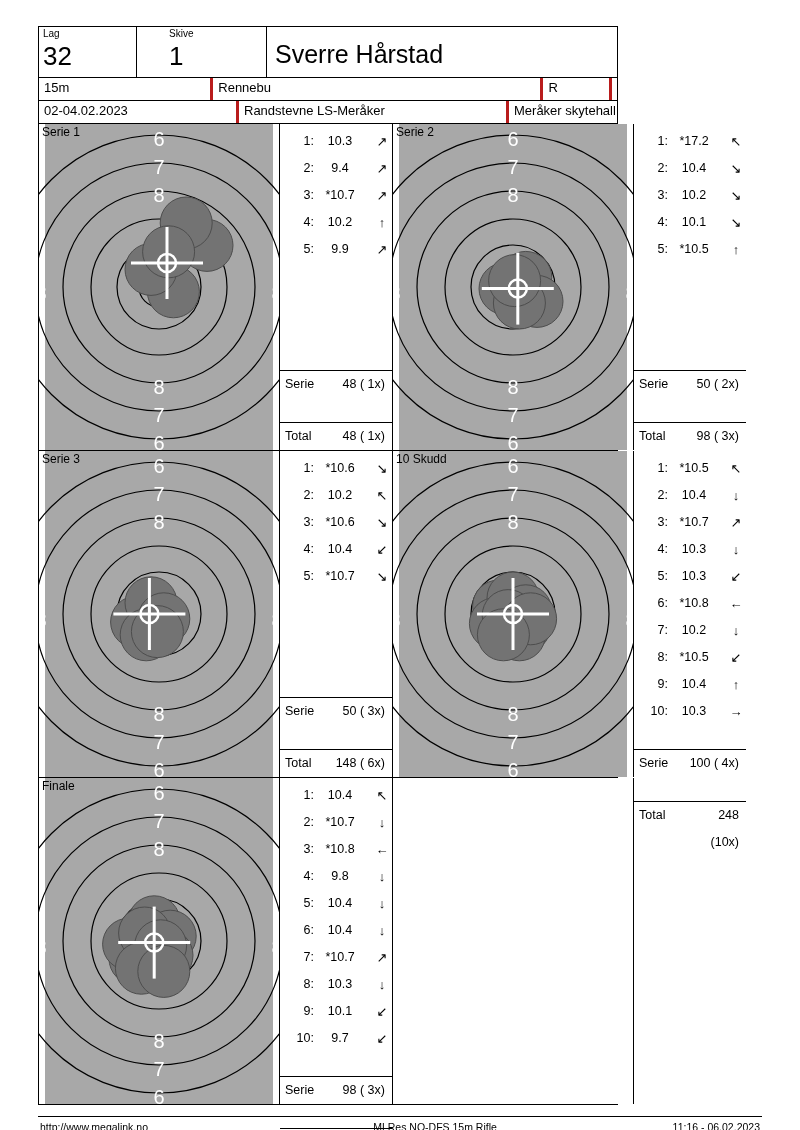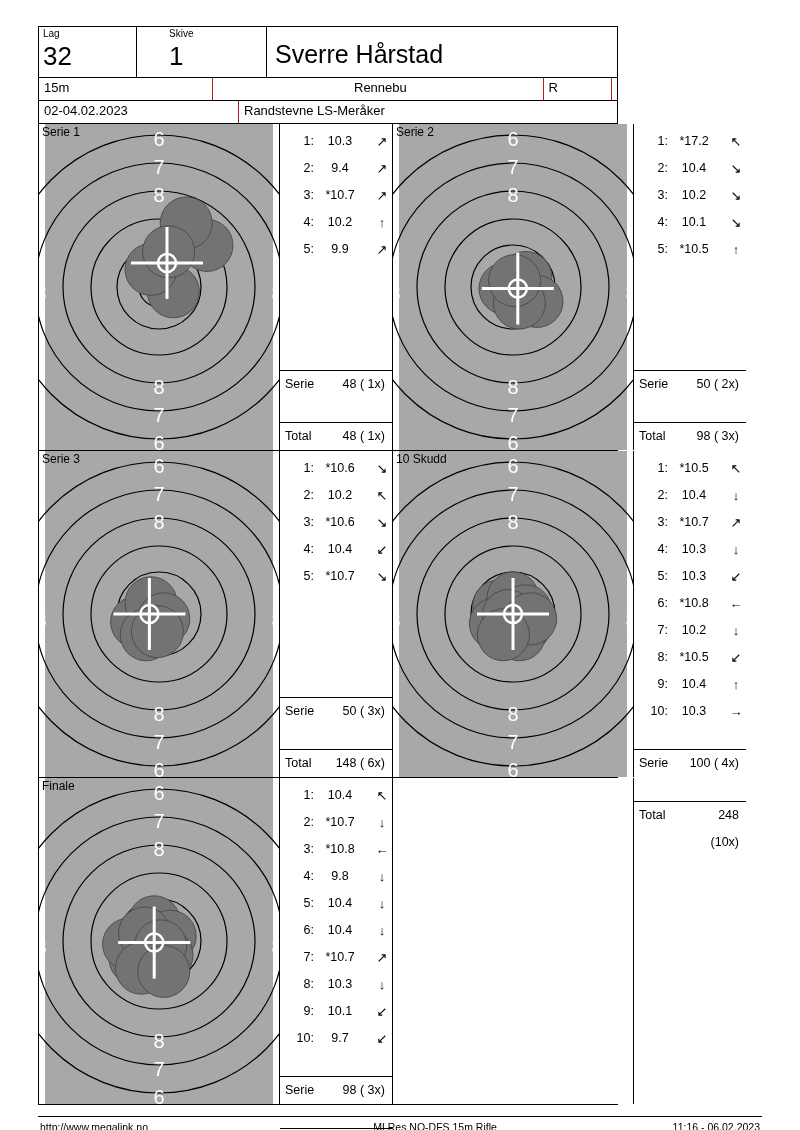--- a/index.html
+++ b/index.html
@@ -18,24 +18,24 @@
   .hdr-cell{position:relative;box-sizing:border-box;}
   .cap{font-size:10px;position:absolute;left:4px;top:2px;line-height:10px;}
   .big{font-size:26px;position:absolute;left:4px;top:13px;line-height:32px;}
   .c-lag{width:98px;border-right:1px solid #000;}
   .c-skive{width:102px;border-right:1px solid #000;margin-left:28px;}
   .c-name{flex:1;}
   .name-txt{font-size:25px;position:absolute;left:8px;top:10px;line-height:34px;}
 
   .hdr-row2{display:flex;height:22px;border-bottom:1px solid #000;font-size:13px;}
   .hdr-row3{display:flex;height:22px;border-bottom:1px solid #000;font-size:13px;}
-  .hc{box-sizing:border-box;padding:2px 0 0 5px;border-right:1px solid #b91c1c;overflow:hidden;white-space:nowrap;}
+  .hc{box-sizing:border-box;padding:2px 0 0 5px;border-right:3px solid #b91c1c;overflow:hidden;white-space:nowrap;}
   .hc:last-child{border-right:none;}
   .w-dist{width:200px;}
-  .w-club{width:380px;text-align:center;}
+  .w-club{width:380px;}
   .w-r{width:78px;}
   .w-lfp{flex:1;text-align:center;}
   .w-date{width:200px;}
   .w-event{width:270px;}
   .w-range{flex:1;}
 
   
   .grid{position:relative;}
   .band{display:flex;border-bottom:1px solid #000;}
   .band:last-child{border-bottom:none;}
@@ -87,20 +87,21 @@
     <div class="hdr-row2">
       <div class="hc w-dist">15m</div>
       <div class="hc w-club">Rennebu</div>
       <div class="hc w-r">R</div>
       <div class="hc w-lfp">LFP</div>
     </div>
 
     <div class="hdr-row3">
       <div class="hc w-date">02-04.02.2023</div>
       <div class="hc w-event">Randstevne LS-Meråker</div>
+      <div class="hc w-range">Meråker skytehall</div>
     </div>
 
     <div class="grid" id="grid">
         <div class="band" style="height:326px">
           <div class="half left">
             <div class="tgt">
               <svg class="tsvg" width="240" height="326" viewBox="0 0 240 326">
                 <rect x="6" y="-40" width="228" height="406" rx="34" ry="34" fill="#a8a8a8"></rect>
                 <circle cx="120" cy="163" r="152" fill="none" stroke="#000" stroke-width="1.2"></circle>
                 <circle cx="120" cy="163" r="124" fill="none" stroke="#000" stroke-width="1.2"></circle>

